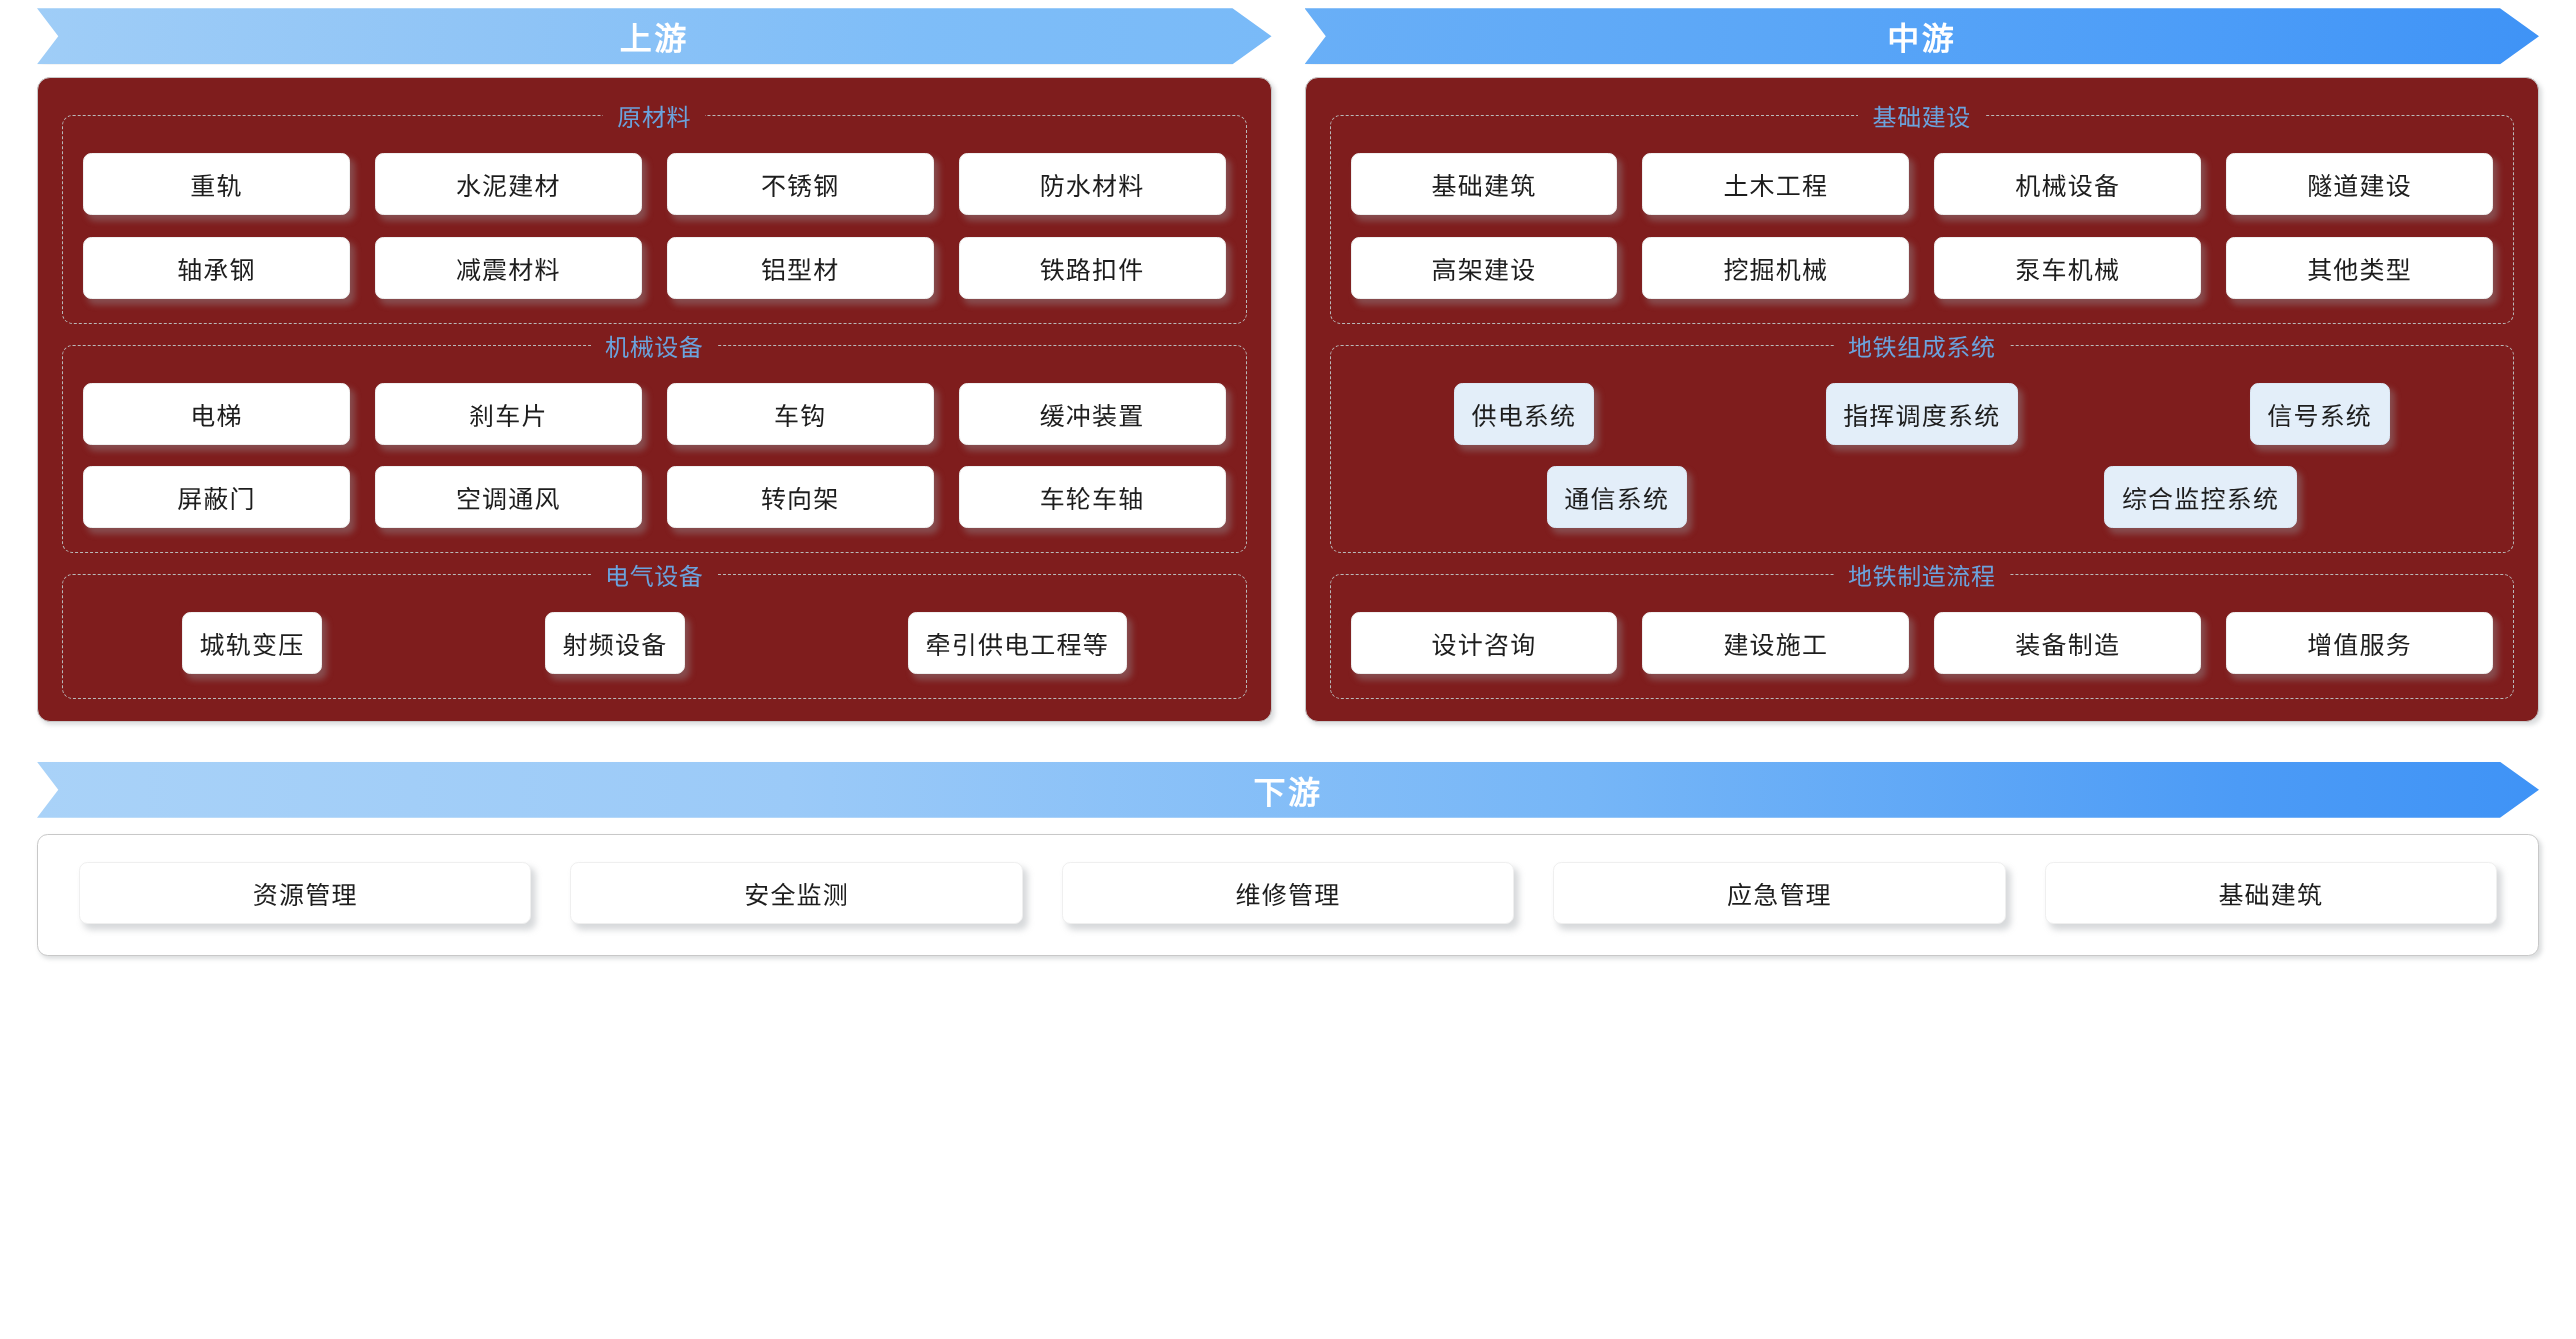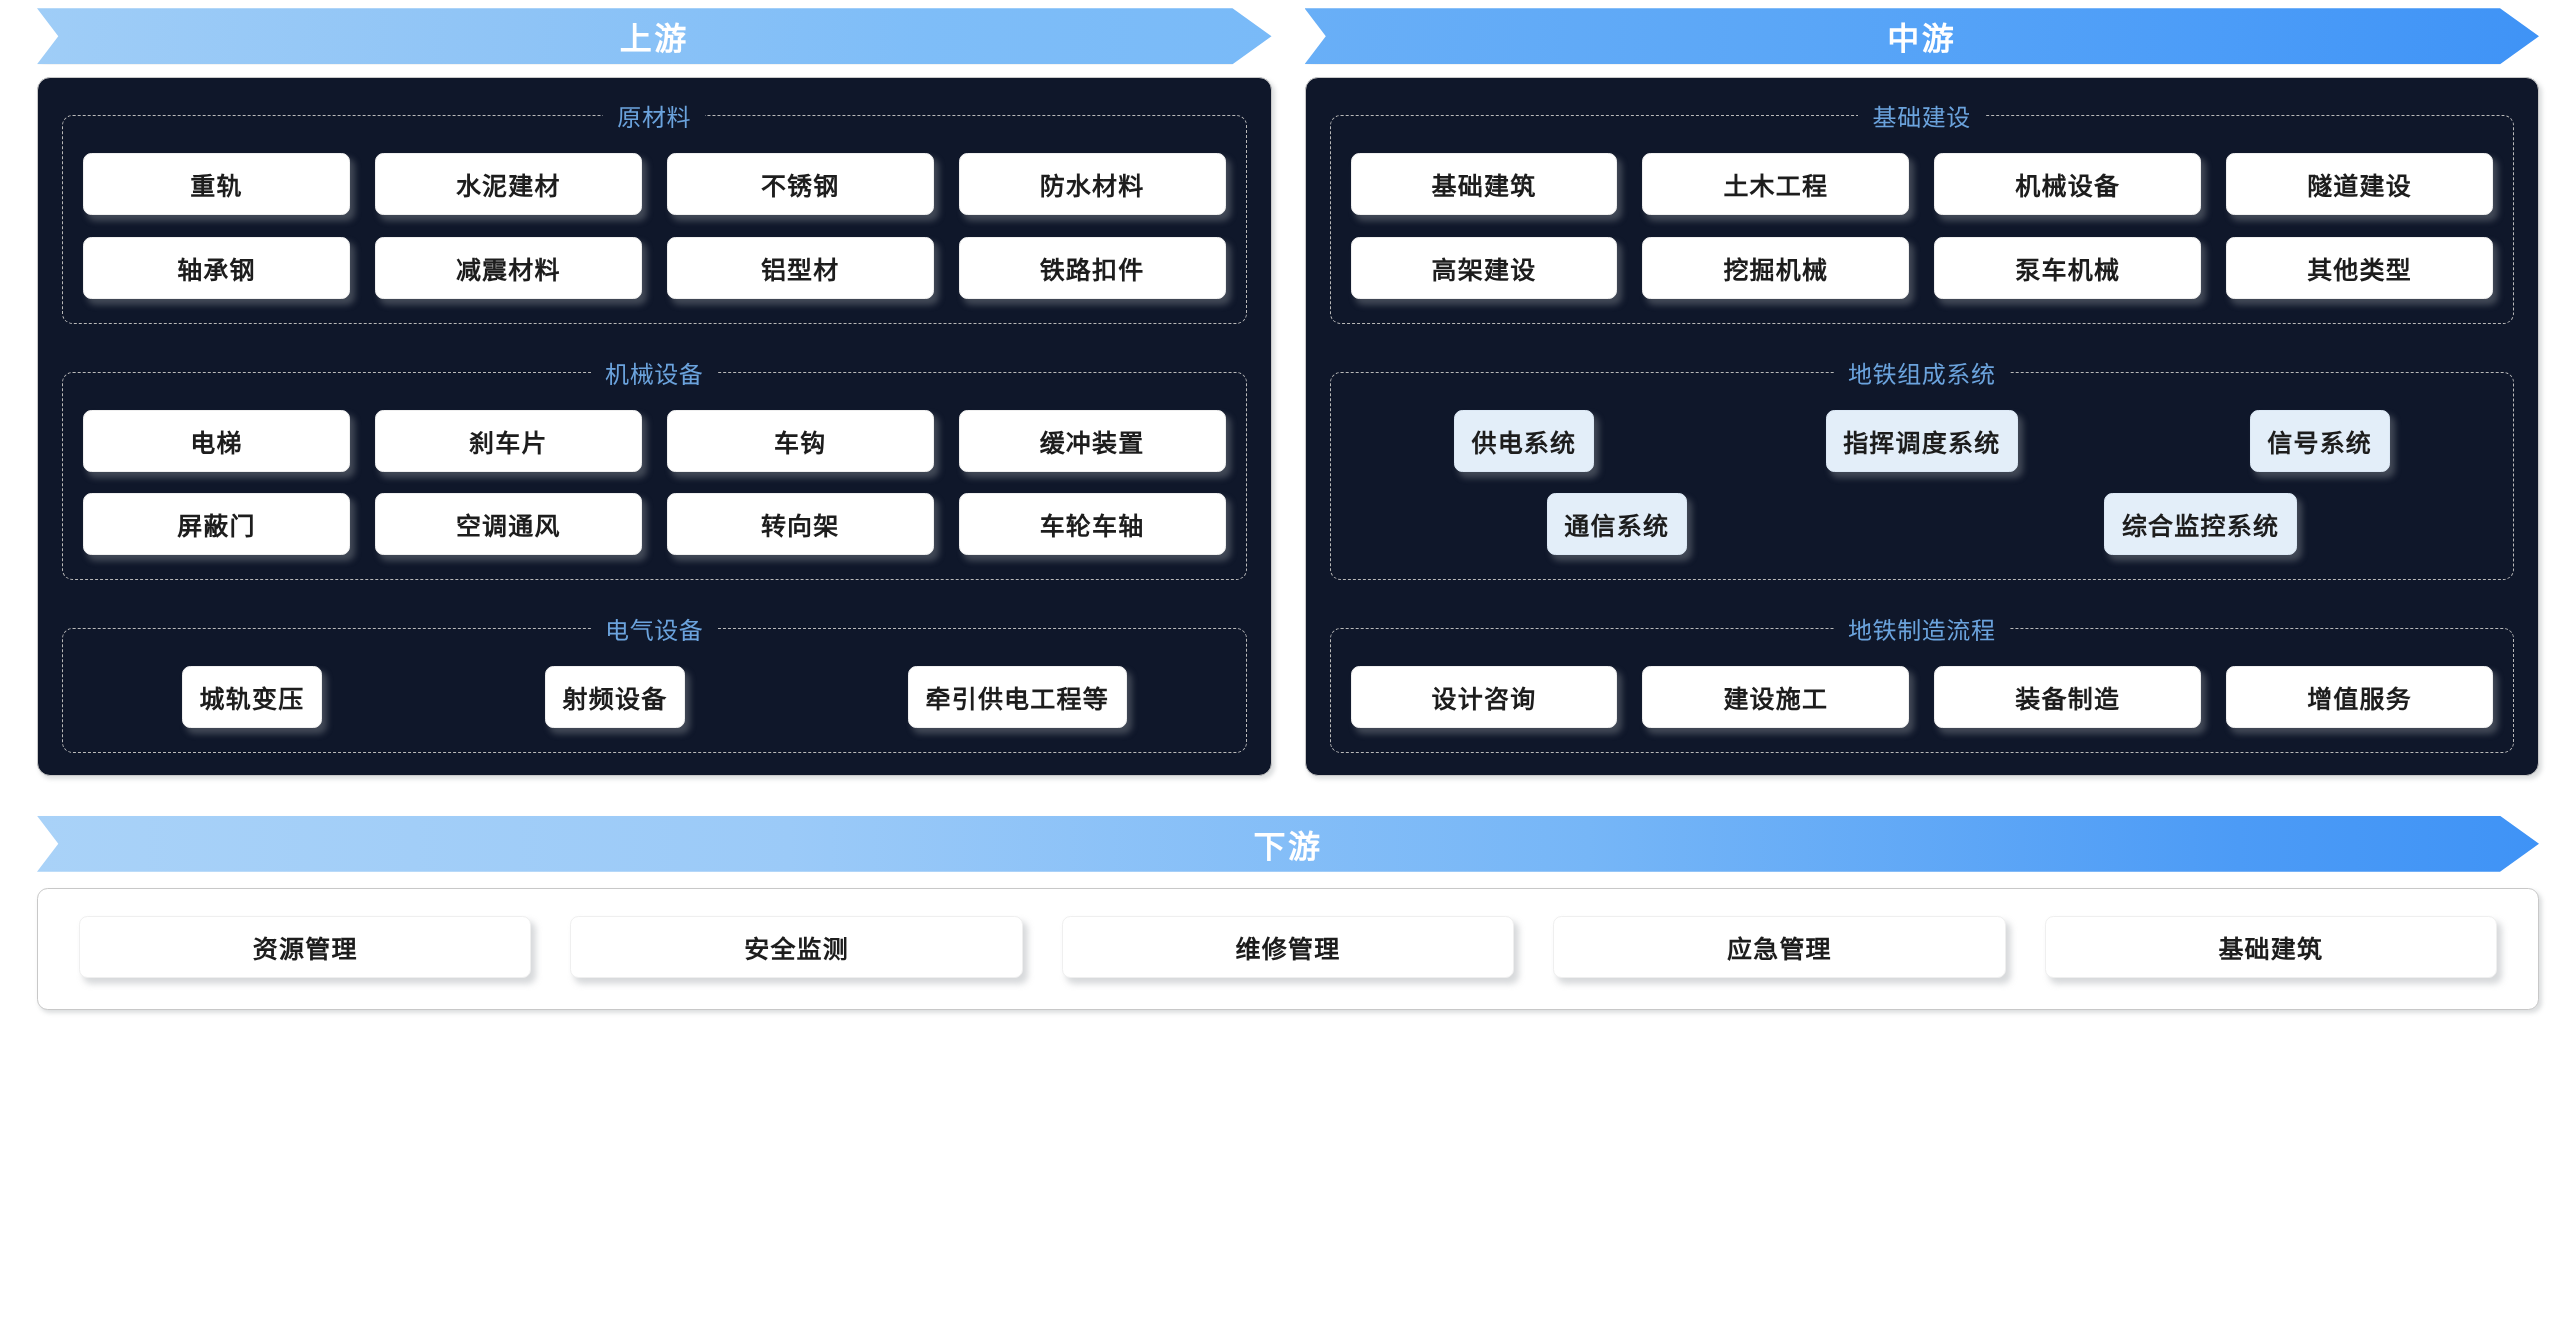--- a/index.html
+++ b/index.html
@@ -71,27 +71,27 @@
   .columns {
     display: flex;
     gap: 33px;
     padding: 13px 37px 0 37px;
     box-sizing: border-box;
   }
   .column {
     flex: 1 1 0;
     border: 1.2px solid #c8c8c8;
     border-radius: 13px;
-    background: #0f172a;
+    background: #7f1d1d;
     box-shadow: 2.4px 3px 4.7px rgba(140,145,150,0.30);
     padding: 20px 24px 22.5px 24px;
     box-sizing: border-box;
     display: flex;
     flex-direction: column;
-    gap: 31px;
+    gap: 4px;
   }
 
   
   .group {
     border: 1.2px dashed #b9b9b9;
     border-radius: 10.7px;
     margin: 0;
     padding: 20px 20px 24px 20px;
     box-sizing: border-box;
     min-width: 0;
@@ -127,21 +127,20 @@
     min-height: 62px;
     display: flex;
     align-items: center;
     justify-content: center;
     font-size: 25px;
     color: #1d1d1d;
     letter-spacing: 1.2px;
     padding: 10.7px 16.6px;
     box-sizing: border-box;
     white-space: nowrap;
-    font-weight: bold;
   }
   .chip.tinted {
     background: #e3eef9;
     border-color: #dce8f5;
   }
 
   
   .bottom-card {
     margin: 16.6px 37px 0 37px;
     border: 1.2px solid #c8c8c8;

